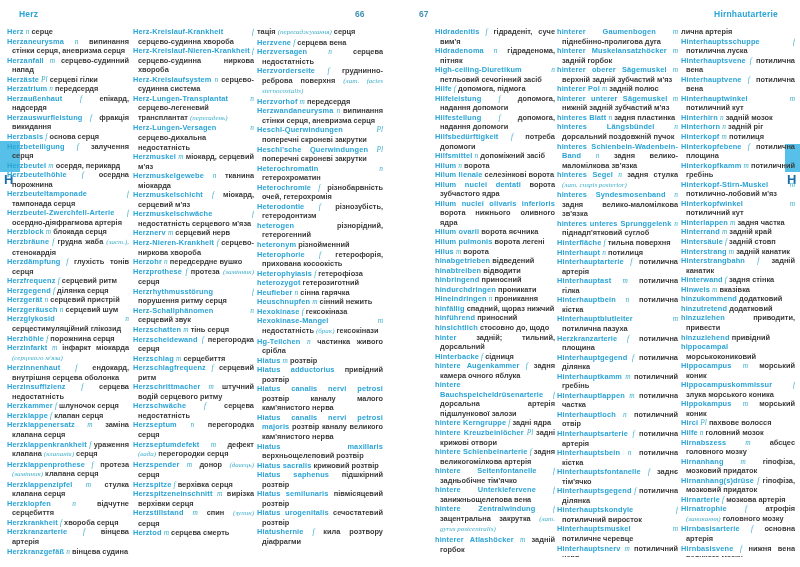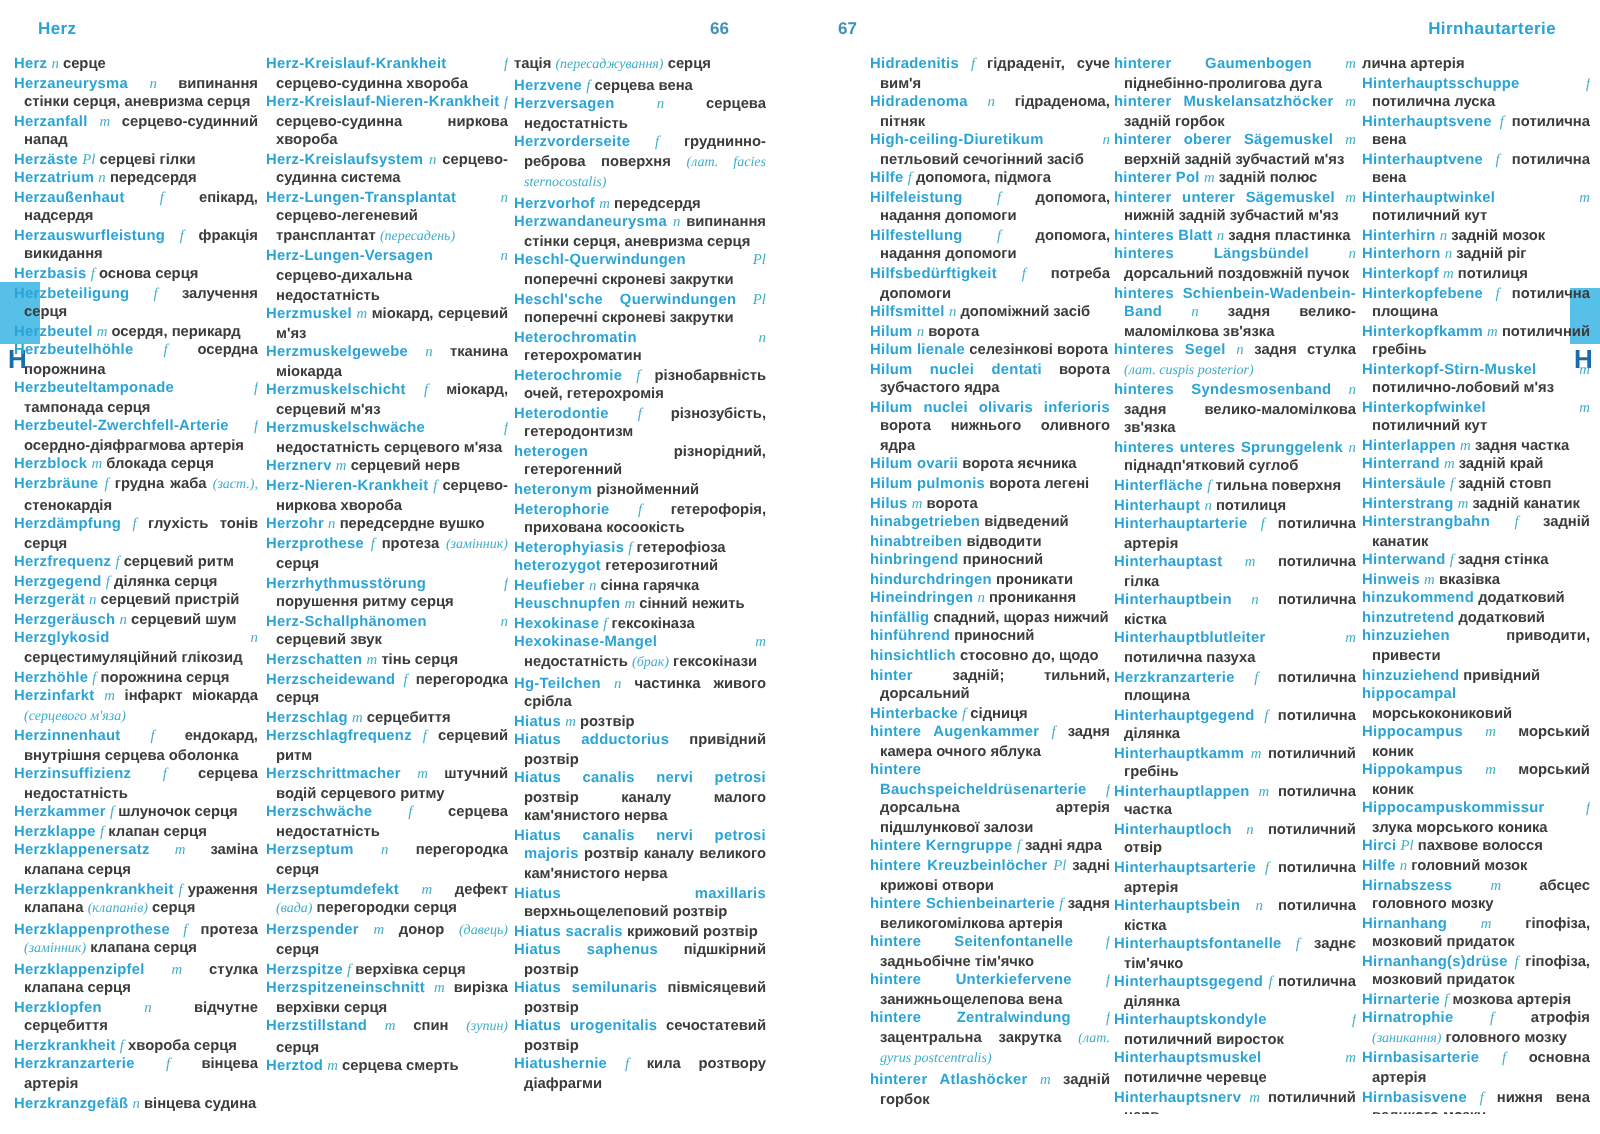--- a/index.html
+++ b/index.html
@@ -254,22 +254,22 @@
     <div class="entry"><span class="de">Hinterstrang</span> <span class="gen">m</span> <span class="tr">задній канатик</span></div>
     <div class="entry"><span class="de">Hinterstrangbahn</span> <span class="gen">f</span> <span class="tr">задній канатик</span></div>
     <div class="entry"><span class="de">Hinterwand</span> <span class="gen">f</span> <span class="tr">задня стінка</span></div>
     <div class="entry"><span class="de">Hinweis</span> <span class="gen">m</span> <span class="tr">вказівка</span></div>
     <div class="entry"><span class="de">hinzukommend</span> <span class="tr">додатковий</span></div>
     <div class="entry"><span class="de">hinzutretend</span> <span class="tr">додатковий</span></div>
     <div class="entry"><span class="de">hinzuziehen</span> <span class="tr">приводити, привести</span></div>
     <div class="entry"><span class="de">hinzuziehend</span> <span class="tr">привідний</span></div>
     <div class="entry"><span class="de">hippocampal</span> <span class="tr">морськокониковий</span></div>
     <div class="entry"><span class="de">Hippocampus</span> <span class="gen">m</span> <span class="tr">морський коник</span></div>
+    <div class="entry"><span class="de">Hippocampuskommissur</span> <span class="gen">f</span> <span class="tr">злука морського коника</span></div>
     <div class="entry"><span class="de">Hippokampus</span> <span class="gen">m</span> <span class="tr">морський коник</span></div>
-    <div class="entry"><span class="de">Hippocampuskommissur</span> <span class="gen">f</span> <span class="tr">злука морського коника</span></div>
     <div class="entry"><span class="de">Hirci</span> <span class="gen">Pl</span> <span class="tr">пахвове волосся</span></div>
     <div class="entry"><span class="de">Hilfe</span> <span class="gen">n</span> <span class="tr">головний мозок</span></div>
     <div class="entry"><span class="de">Hirnabszess</span> <span class="gen">m</span> <span class="tr">абсцес головного мозку</span></div>
     <div class="entry"><span class="de">Hirnanhang</span> <span class="gen">m</span> <span class="tr">гіпофіза, мозковий придаток</span></div>
     <div class="entry"><span class="de">Hirnanhang(s)drüse</span> <span class="gen">f</span> <span class="tr">гіпофіза, мозковий придаток</span></div>
     <div class="entry"><span class="de">Hirnarterie</span> <span class="gen">f</span> <span class="tr">мозкова артерія</span></div>
     <div class="entry"><span class="de">Hirnatrophie</span> <span class="gen">f</span> <span class="tr">атрофія</span> <span class="note">(заникання)</span> <span class="tr">головного мозку</span></div>
     <div class="entry"><span class="de">Hirnbasisarterie</span> <span class="gen">f</span> <span class="tr">основна артерія</span></div>
     <div class="entry"><span class="de">Hirnbasisvene</span> <span class="gen">f</span> <span class="tr">нижня вена великого мозку</span></div>
   </div>

